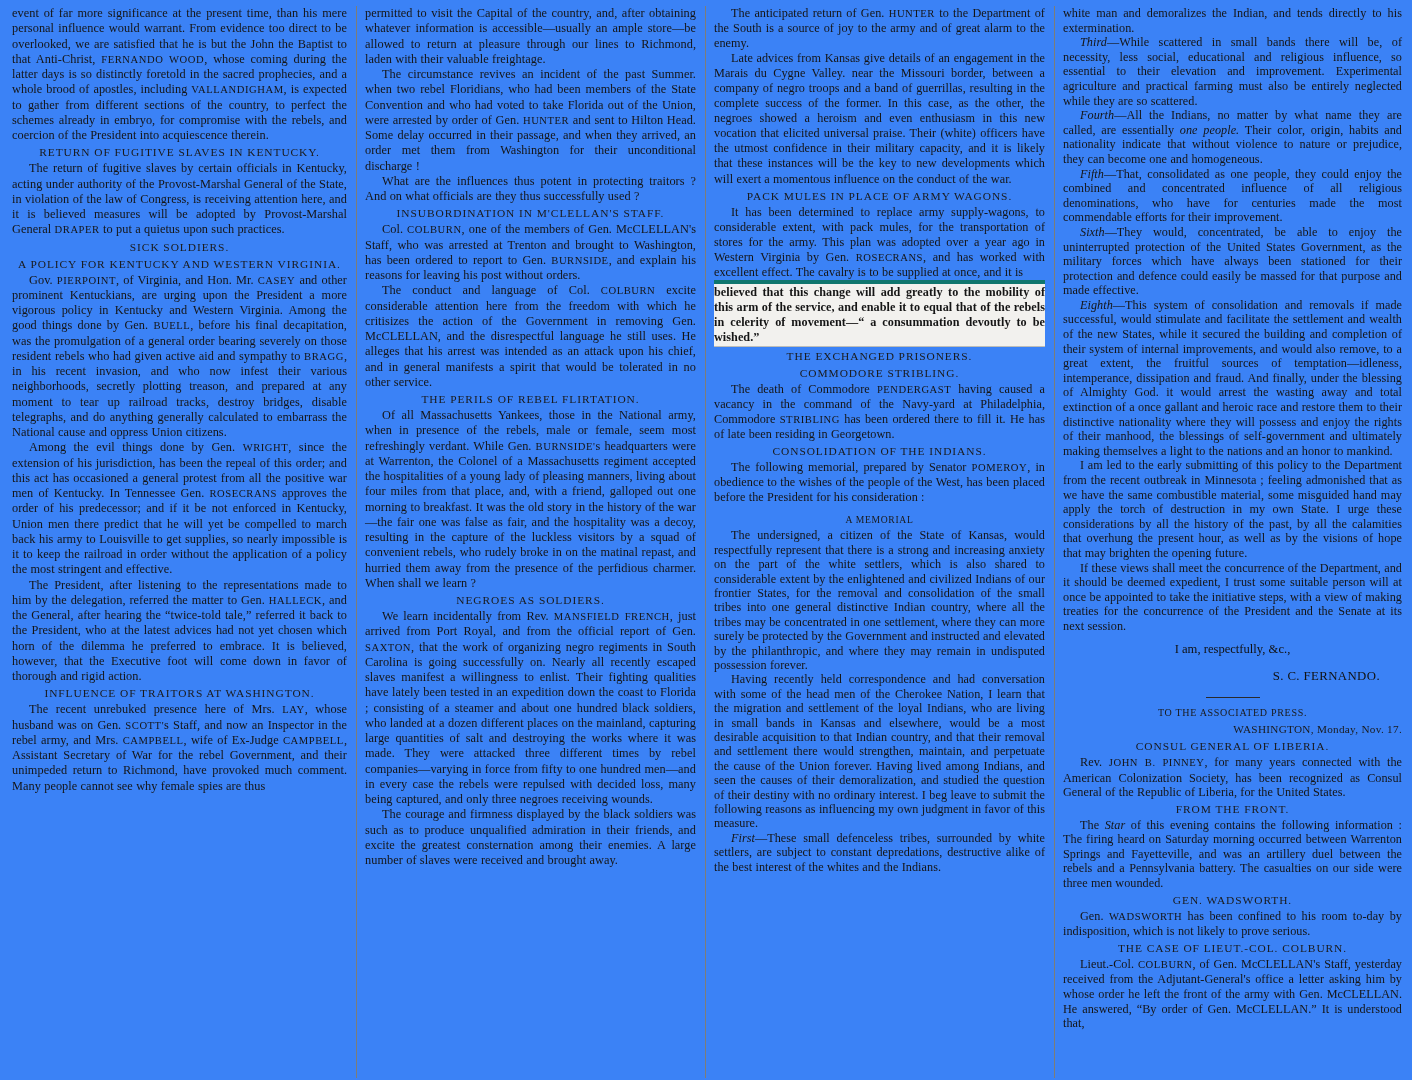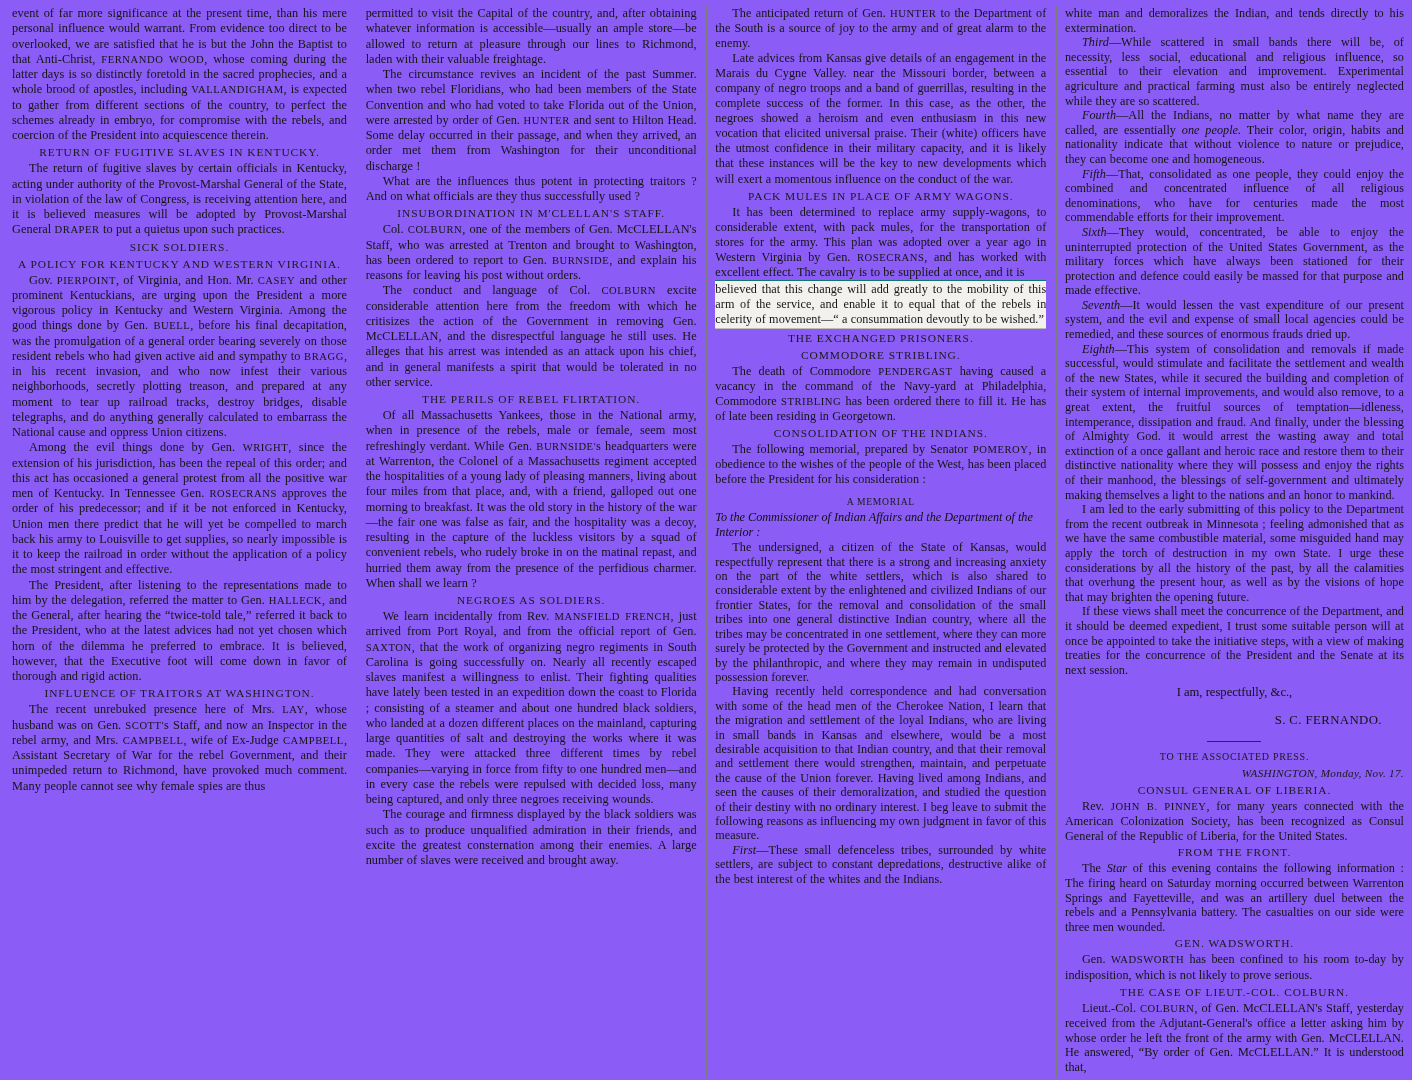--- a/index.html
+++ b/index.html
@@ -5,25 +5,24 @@
 <style>
   html,body{margin:0;padding:0;background:#ffffff;}
   body{
     width:1412px;height:1080px;overflow:hidden;
     font-family:"Liberation Serif","DejaVu Serif",serif;
     color:#111;
     -webkit-font-smoothing:none;
   }
   #page{
     position:relative;width:1412px;height:1080px;
-    background:#8b5cf6;
+    background:#3b82f6;
     display:flex;
     box-sizing:border-box;
     padding:6px 4px 2px 4px;
-    justify-content:space-between;
   }
   .col{
     width:349px;
     box-sizing:border-box;
     padding:0 9px 0 8px;
     position:relative;
     overflow:hidden;
   }
   .col + .col{ border-left:1px solid #7d7d78; }
   .col.c1{width:352px;}
@@ -56,37 +55,37 @@
     text-transform:uppercase;
     color:#1a1a1a;
     white-space:nowrap;
   }
   h2.hd.big{
     font-size:10px;
     letter-spacing:.7px;
     margin:7px 0 2px 0;
   }
   h2.hd.mem{ font-size:9.6px; letter-spacing:.7px; margin-top:7px;}
-  h2.hd.dtl{ text-align:right; font-size:11.2px; letter-spacing:.3px; text-transform:none;font-style:italic;}
+  h2.hd.dtl{ text-align:right; font-size:11.2px; letter-spacing:.3px; text-transform:none;}
 
   
   .sc{ font-size:10.6px; letter-spacing:.55px; text-transform:uppercase; }
   .it{ font-style:italic; }
 
   
   p.addr{
     margin:0;font-style:italic;font-size:12.2px;line-height:15px;
     text-indent:0;text-align:left;
   }
 
   
   .inkblock{
-    font-weight:normal;
+    font-weight:bold;
     color:#060606;
-    border-top:1px solid #0f766e;
+    border-top:4px solid #0f766e;
     border-bottom:1px solid #bdbdb8;
     background:#f2f1ee;
     padding:1px 0 1px 0;
     margin:1px 0 2px 0;
     letter-spacing:.2px;
   }
 
   .sig{ text-align:right; padding-right:22px; font-size:12.8px; letter-spacing:.4px; margin-top:1px;}
   .sigl{ text-align:center; font-size:12.6px; margin-top:8px;}
   .hr-short{
@@ -131,38 +130,36 @@
     <p class="bp">Late advices from Kansas give details of an engagement in the Marais du Cygne Valley. near the Missouri border, between a company of negro troops and a band of guerrillas, resulting in the complete success of the former.  In this case, as the other, the negroes showed a heroism and even enthusiasm in this new vocation that elicited universal praise. Their (white) officers have the utmost confidence in their military capacity, and it is likely that these instances will be the key to new developments which will exert a momentous influence on the conduct of the war.</p>
     <h2 class="hd">PACK MULES IN PLACE OF ARMY WAGONS.</h2>
     <p class="bp">It has been determined to replace army supply-wagons, to considerable extent, with pack mules, for the transportation of stores for the army.   This plan was adopted over a year ago in Western Virginia by Gen. <span class="sc">ROSECRANS</span>, and has worked with excellent effect.  The cavalry is to be supplied at once, and it is</p>
     <p class="bp noind inkblock">believed that this change will add greatly to the mobility of this arm of the service, and enable it to equal that of the rebels in celerity of movement—“ a consummation devoutly to be wished.”</p>
     <h2 class="hd">THE EXCHANGED PRISONERS.</h2>
     <h2 class="hd">COMMODORE STRIBLING.</h2>
     <p class="bp">The death of Commodore <span class="sc">PENDERGAST</span> having caused a vacancy in the command of the Navy-yard at Philadelphia, Commodore <span class="sc">STRIBLING</span> has been ordered there to fill it.   He has of late been residing in Georgetown.</p>
     <h2 class="hd">CONSOLIDATION OF THE INDIANS.</h2>
     <p class="bp">The following memorial, prepared by Senator <span class="sc">POMEROY</span>, in obedience to the wishes of the people of the West, has been placed before the President for his consideration :</p>
     <h2 class="hd mem">A MEMORIAL</h2>
-    <p class="addr"><span>To the Commissioner of Indian Affairs and the Department of the Interior :</span></p>
     <p class="bp tight">The undersigned, a citizen of the State of Kansas, would respectfully represent that there is a strong and increasing anxiety on the part of the white settlers, which is also shared to considerable extent by the enlightened and civilized Indians of our frontier States, for the removal and consolidation of the small tribes into one general distinctive Indian country, where all the tribes may be concentrated in one settlement, where they can more surely be protected by the Government and instructed and elevated by the philanthropic, and where they may remain in undisputed possession forever.</p>
     <p class="bp tight">Having recently held correspondence and had conversation with some of the head men of the Cherokee Nation, I learn that the migration and settlement of the loyal Indians, who are living in small bands in Kansas and elsewhere, would be a most desirable acquisition to that Indian country, and that their removal and settlement there would strengthen, maintain, and perpetuate the cause of the Union forever. Having lived among Indians, and seen the causes of their demoralization, and studied the question of their destiny with no ordinary interest. I beg leave to submit the following reasons as influencing my own judgment in favor of this measure.</p>
     <p class="bp tight"><span class="it">First</span><span>—These small defenceless tribes, surrounded by white settlers, are subject to constant depredations, destructive alike of the best interest of the whites and the Indians.</span></p>
   </div>
 
   <div class="col c4" style="font-size: 125%;">
     <p class="bp noind">white man and demoralizes the Indian, and tends directly to his extermination.</p>
 
     <p class="bp"><span class="it">Third</span><span>—While scattered in small bands there will be, of necessity, less social, educational and religious influence, so essential to their elevation and improvement.  Experimental agriculture and practical farming must also be entirely neglected while they are so scattered.</span></p>
 
     <p class="bp"><span class="it">Fourth</span><span>—All the Indians, no matter by what name they are called, are essentially </span><span class="it">one people.</span><span>  Their color, origin, habits and nationality indicate that without violence to nature or prejudice, they can become one and homogeneous.</span></p>
 
     <p class="bp"><span class="it">Fifth</span><span>—That, consolidated as one people, they could enjoy the combined and concentrated influence of all religious denominations, who have for centuries made the most commendable efforts for their improvement.</span></p>
 
     <p class="bp"><span class="it">Sixth</span><span>—They would, concentrated, be able to enjoy the uninterrupted protection of the United States Government, as the military forces which have always been stationed for their protection and defence could easily be massed for that purpose and made effective.</span></p>
 
-    <p class="bp"><span class="it">Seventh</span><span>—It would lessen the vast expenditure of our present system, and the evil and expense of small local agencies could be remedied, and these sources of enormous frauds dried up.</span></p>
 
     <p class="bp"><span class="it">Eighth</span><span>—This system of consolidation and removals if made successful, would stimulate and facilitate the settlement and wealth of the new States, while it secured the building and completion of their system of internal improvements, and would also remove, to a great extent, the fruitful sources of temptation—idleness, intemperance, dissipation and fraud.  And finally, under the blessing of Almighty God. it would arrest the wasting away and total extinction of a once gallant and heroic race and restore them to their distinctive nationality where they will possess and enjoy the rights of their manhood, the blessings of self-government and ultimately making themselves a light to the nations and an honor to mankind.</span></p>
 
     <p class="bp">I am led to the early submitting of this policy to the Department from the recent outbreak in Minnesota ; feeling admonished that as we have the same combustible material, some misguided hand may apply the torch of destruction in my own State.  I urge these considerations by all the history of the past, by all the calamities that overhung the present hour, as well as by the visions of hope that may brighten the opening future.</p>
     <p class="bp">If these views shall meet the concurrence of the Department, and it should be deemed expedient, I trust some suitable person will at once be appointed to take the initiative steps, with a view of making treaties for the concurrence of the President and the Senate at its next session.</p>
 
     <p class="sigl">I am, respectfully, &amp;c.,</p>
     <p class="sig">S. C. FERNANDO.</p>
 
     <div class="hr-short"></div>

